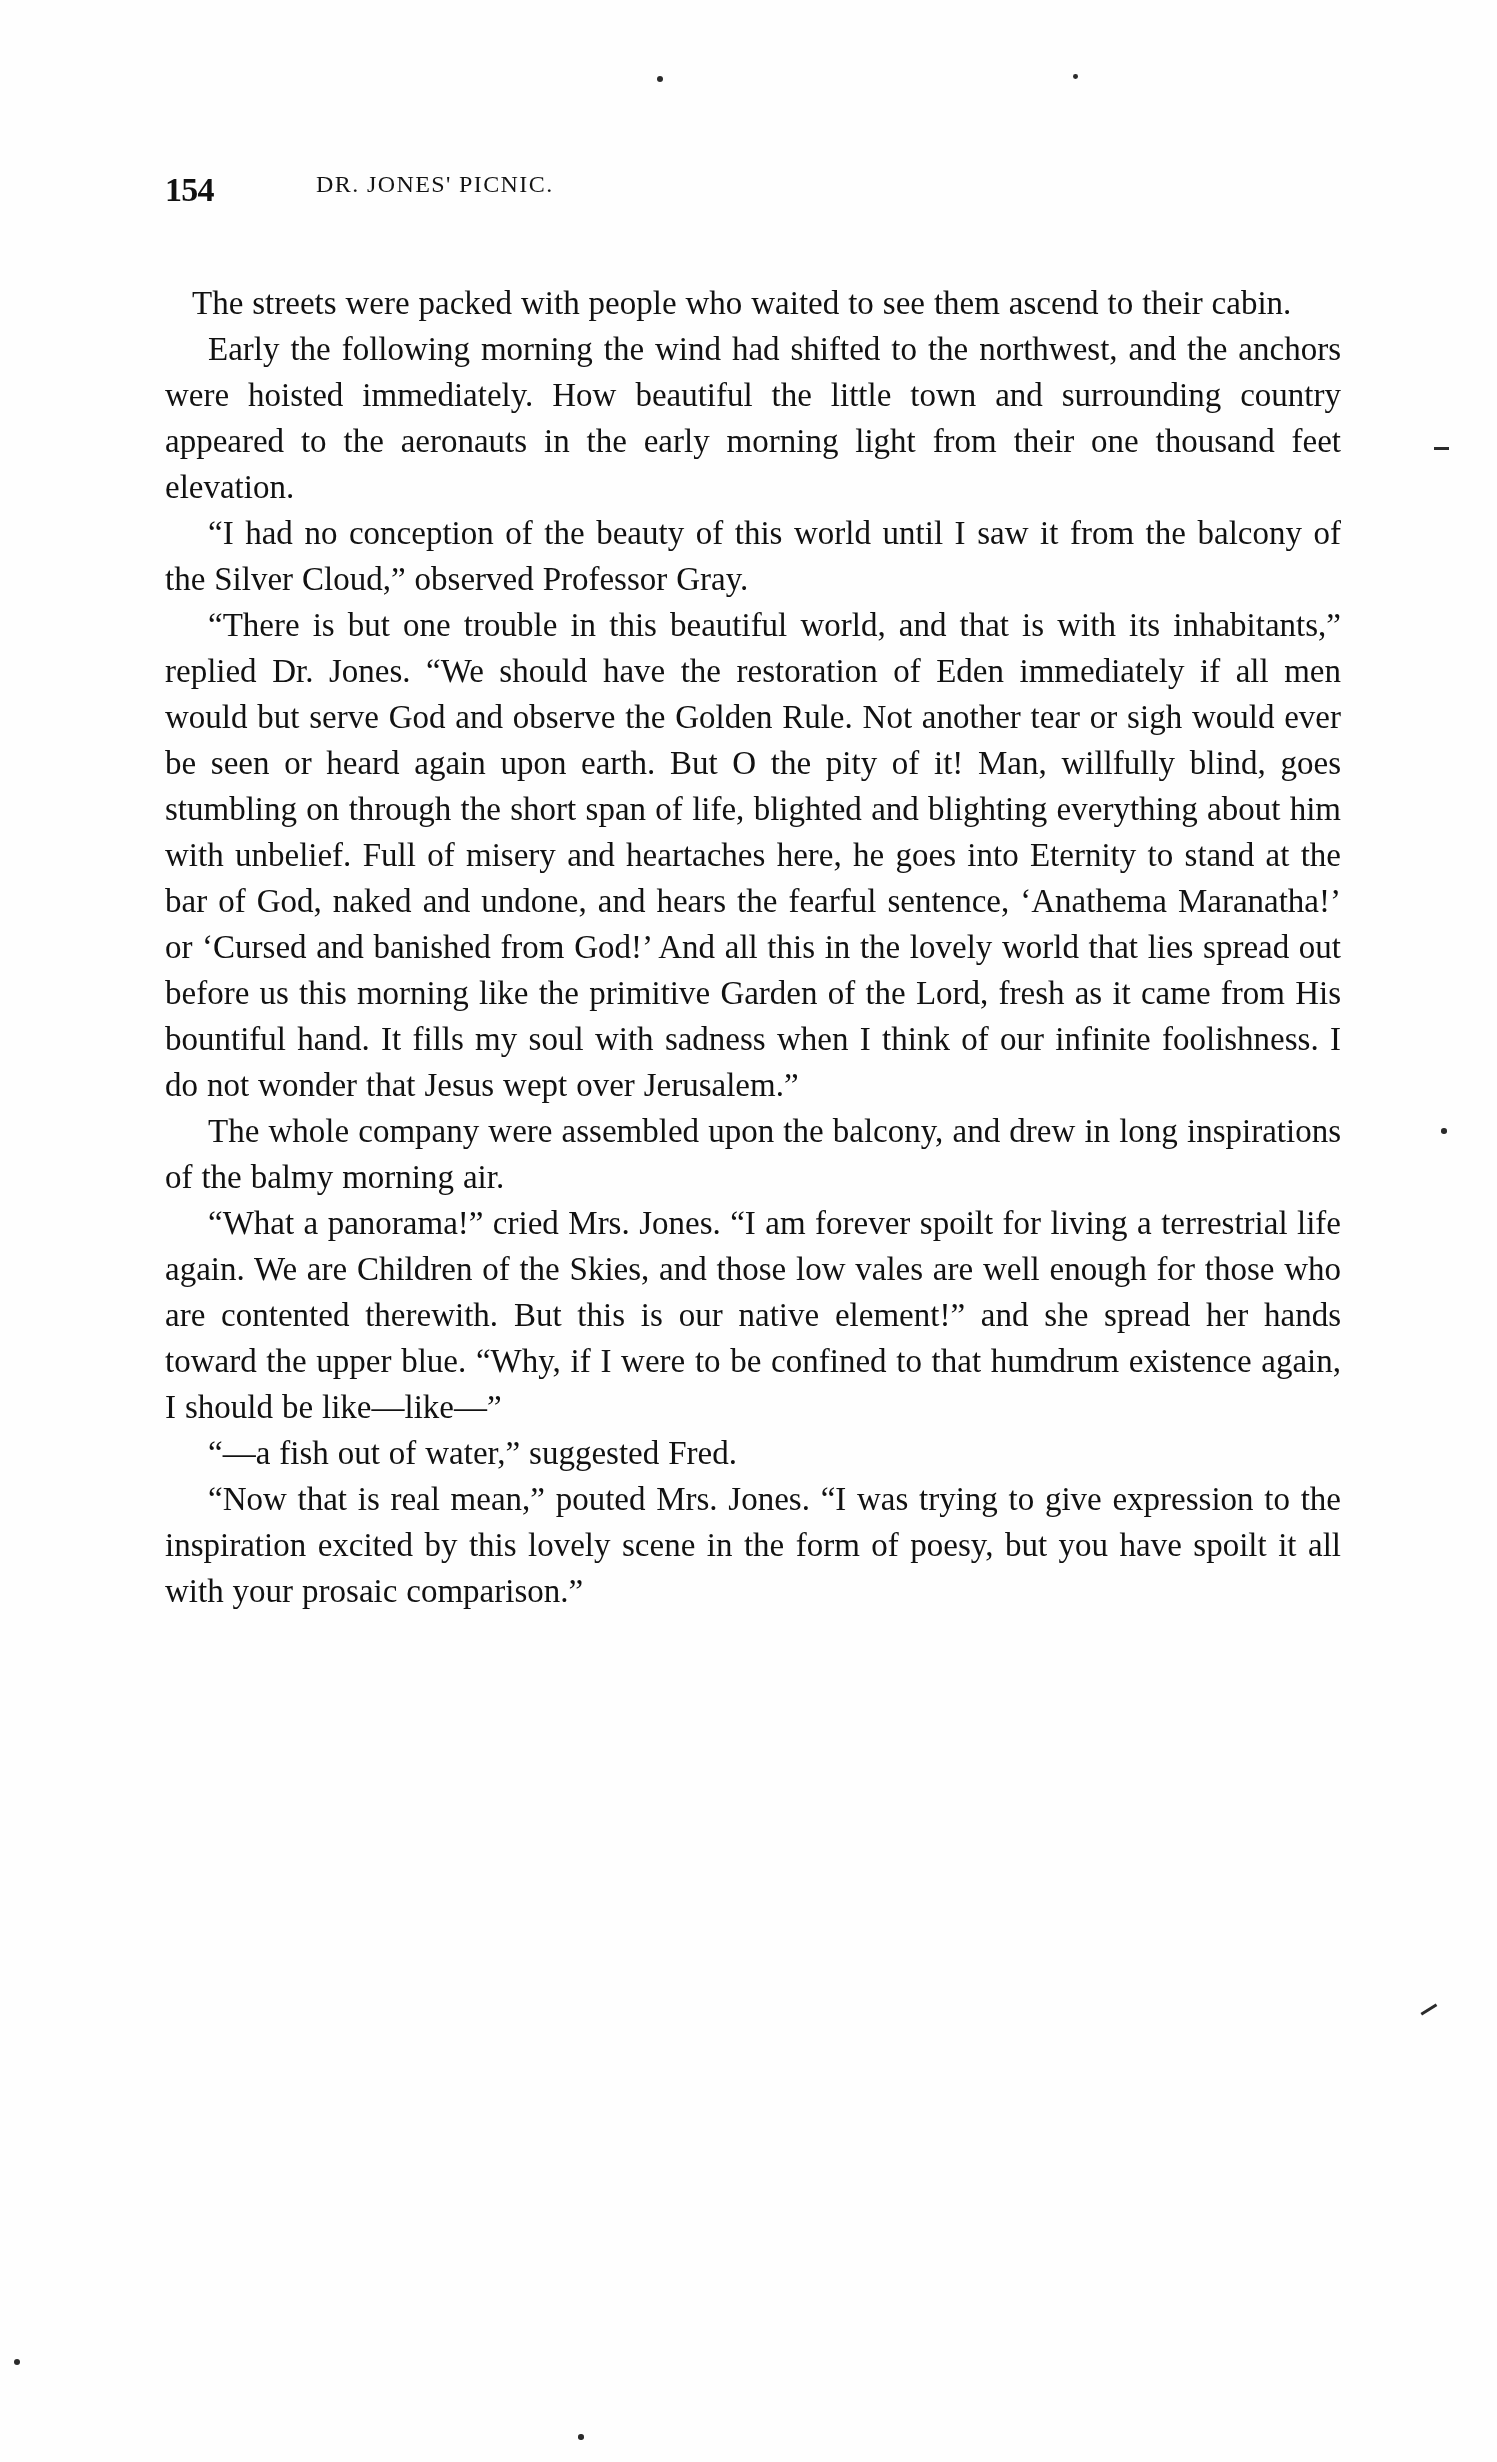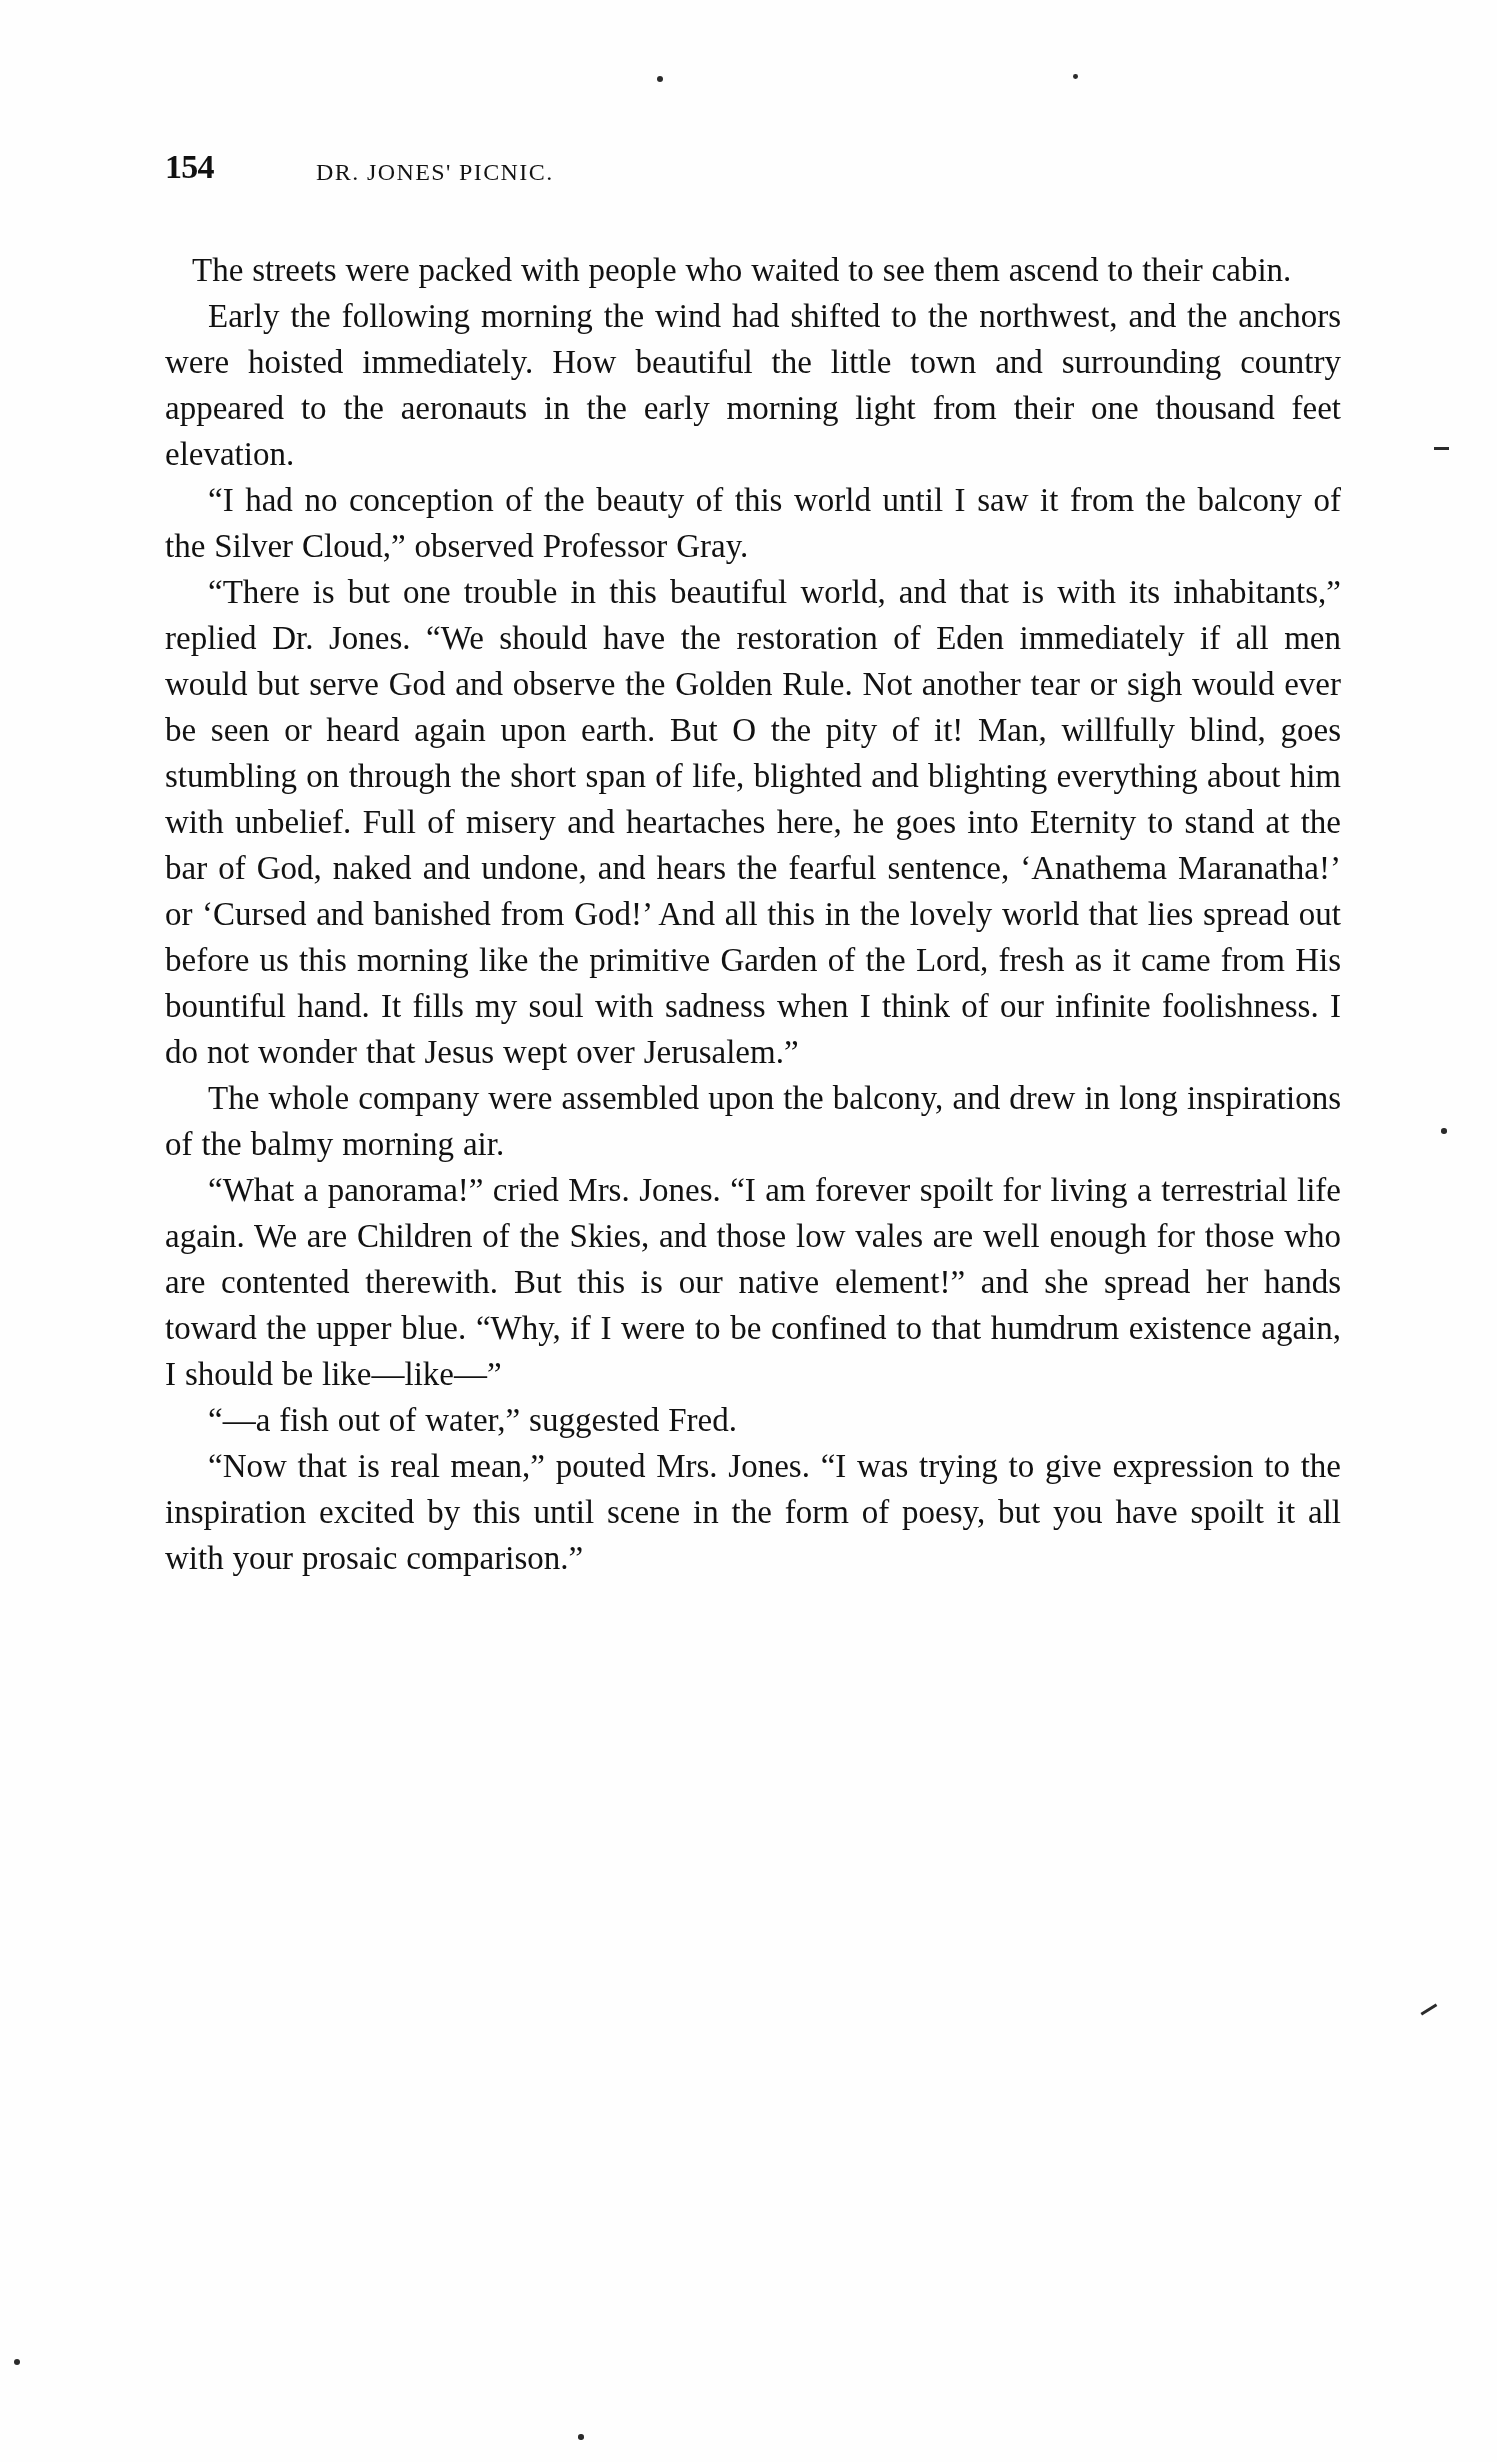--- a/index.html
+++ b/index.html
@@ -23,23 +23,24 @@
     background: #fefefe;
   }
   .page-inner {
     position: absolute;
     left: 165px;
     top: 138px;
     width: 1176px;
   }
   .header {
     display: flex;
-    align-items: flex-end;
+    align-items: flex-start;
     margin-bottom: 61px;
     height: 48px;
+    margin-top: 33px;
   }
   .folio {
     font-family: "Liberation Serif", serif;
     font-weight: bold;
     font-size: 34px;
     letter-spacing: -0.7px;
     color: #111;
     width: 151px;
     flex: 0 0 151px;
   }
@@ -100,18 +101,18 @@
     </div>
 
     <div class="body-text">
       <p class="cont">The streets were packed with people who waited to see them ascend to their cabin.</p>
       <p class="indent">Early the following morning the wind had shifted to the northwest, and the anchors were hoisted immediately. How beautiful the little town and surrounding country appeared to the aeronauts in the early morning light from their one thousand feet elevation.</p>
       <p class="indent">“I had no conception of the beauty of this world until I saw it from the balcony of the Silver Cloud,” observed Professor Gray.</p>
       <p class="indent">“There is but one trouble in this beautiful world, and that is with its inhabitants,” replied Dr. Jones. “We should have the restoration of Eden immediately if all men would but serve God and observe the Golden Rule. Not another tear or sigh would ever be seen or heard again upon earth. But O the pity of it! Man, willfully blind, goes stumbling on through the short span of life, blighted and blighting everything about him with unbelief. Full of misery and heartaches here, he goes into Eternity to stand at the bar of God, naked and undone, and hears the fearful sentence, ‘Anathema Maranatha!’ or ‘Cursed and banished from God!’ And all this in the lovely world that lies spread out before us this morning like the primitive Garden of the Lord, fresh as it came from His bountiful hand. It fills my soul with sadness when I think of our infinite foolishness. I do not wonder that Jesus wept over Jerusalem.”</p>
       <p class="indent">The whole company were assembled upon the balcony, and drew in long inspirations of the balmy morning air.</p>
       <p class="indent">“What a panorama!” cried Mrs. Jones. “I am forever spoilt for living a terrestrial life again. We are Children of the Skies, and those low vales are well enough for those who are contented therewith. But this is our native element!” and she spread her hands toward the upper blue. “Why, if I were to be confined to that humdrum existence again, I should be like—like—”</p>
       <p class="indent">“—a fish out of water,” suggested Fred.</p>
-      <p class="indent">“Now that is real mean,” pouted Mrs. Jones. “I was trying to give expression to the inspiration excited by this until scene in the form of poesy, but you have spoilt it all with your prosaic comparison.”</p>
+      <p class="indent">“Now that is real mean,” pouted Mrs. Jones. “I was trying to give expression to the inspiration excited by this lovely scene in the form of poesy, but you have spoilt it all with your prosaic comparison.”</p>
     </div>
 
   </div>
 </div>
 
 
 </body></html>

